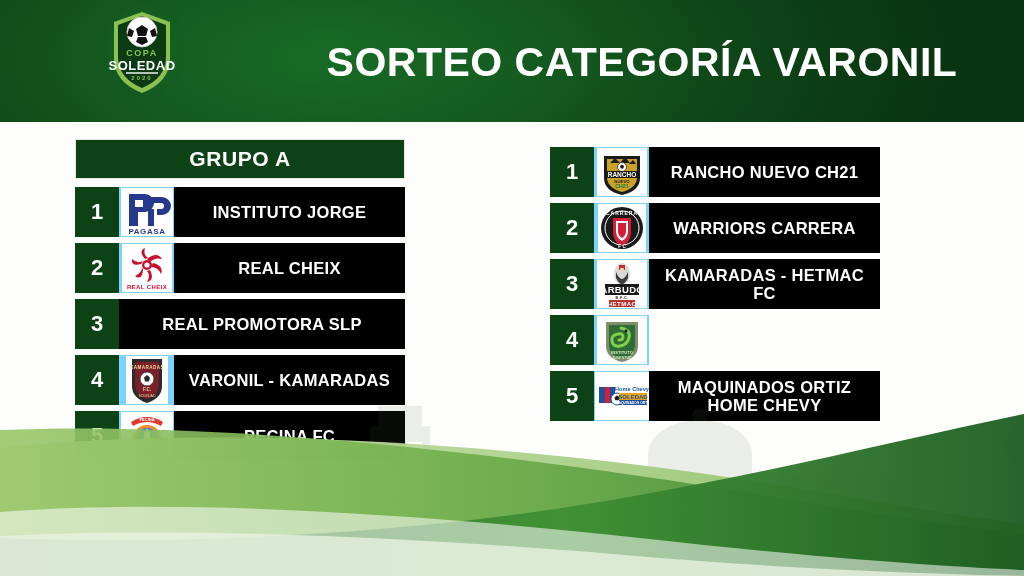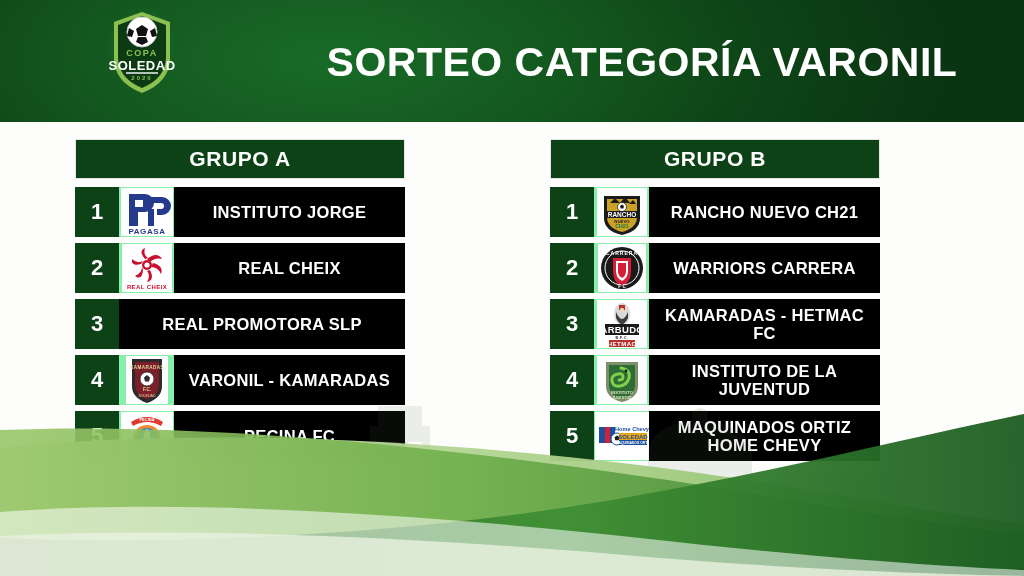--- a/index.html
+++ b/index.html
@@ -38,21 +38,21 @@
     border:1px solid #e6e6e6;box-sizing:border-box;
   }
   .rows{margin-top:8px;}
   .row{display:flex;align-items:stretch;height:50px;margin-bottom:6px;}
   .row-num{
     width:44px;min-width:44px;background:#0d4216;color:#ffffff;
     display:flex;align-items:center;justify-content:center;
     font-size:22px;font-weight:bold;
   }
   .row-logo{
-    width:55px;min-width:55px;background:#86efac;
+    width:55px;min-width:55px;background:#7dd3fc;
     display:flex;align-items:center;justify-content:center;
     overflow:hidden;
   }
   .row-logo svg{display:block;}
   .row-name{
     flex:1;background:#000000;color:#ffffff;
     display:flex;flex-direction:column;align-items:center;justify-content:center;
     font-size:16.5px;font-weight:bold;letter-spacing:.3px;line-height:1.12;
     text-align:center;padding:0 6px;box-sizing:border-box;
   }
@@ -185,21 +185,20 @@
         </div>
         <div class="row-name">
           <span>PECINA FC</span>
         </div>
       </div>
 
     </div>
   </div>
 
   <div class="group group-b">
-    <div class="group-head">GRUPO B</div>
     <div class="rows">
 
       <div class="row">
         <div class="row-num">1</div>
         <div class="row-logo">
           <svg width="50" height="48" viewBox="0 0 50 48">
             <rect x="0" y="0" width="50" height="48" fill="#ffffff"></rect>
             <path d="M7 8 L43 8 L43 30 Q43 43 25 47 Q7 43 7 30 Z" fill="#1a1a1a"></path>
             <path d="M10 11 L40 11 L40 29 Q40 40 25 44 Q10 40 10 29 Z" fill="#c9a227"></path>
             <path d="M13 15 l5 -5 5 5 z M23 15 l5 -6 5 6 z M32 16 l4 -4 3 4 z" fill="#1a1a1a"></path>
@@ -261,23 +260,20 @@
         <div class="row-logo">
           <svg width="50" height="48" viewBox="0 0 50 48">
             <rect x="0" y="0" width="50" height="48" fill="#ffffff"></rect>
             <path d="M9 6 L41 6 L41 30 Q41 42 25 46 Q9 42 9 30 Z" fill="#7d8f6a"></path>
             <path d="M12 9 L38 9 L38 29 Q38 39 25 43 Q12 39 12 29 Z" fill="#2f6b34"></path>
             <path d="M24 12 q10 2 8 10 q-2 7 -9 8 q-7 1 -8 -5 q-1 -6 6 -7 q5 -1 5 3 q0 3 -4 3" fill="none" stroke="#7fd14a" stroke-width="3" stroke-linecap="round"></path>
             <circle cx="29" cy="15" r="1.4" fill="#111111"></circle>
             <text x="25" y="38" font-family="Liberation Sans, sans-serif" font-size="4.2" font-weight="bold" fill="#d8e8c0" text-anchor="middle">INSTITUTO</text>
             <text x="25" y="42.5" font-family="Liberation Sans, sans-serif" font-size="3.6" font-weight="bold" fill="#d8e8c0" text-anchor="middle">JUVENTUD</text>
           </svg>
-        </div>
-        <div class="row-name">
-          <span>INSTITUTO DE LA JUVENTUD</span>
         </div>
       </div>
 
       <div class="row">
         <div class="row-num">5</div>
         <div class="row-logo">
           <svg width="54" height="48" viewBox="0 0 54 48">
             <rect x="0" y="0" width="54" height="48" fill="#ffffff"></rect>
             <rect x="4" y="15" width="6" height="16" fill="#1d4f9c"></rect>
             <rect x="10" y="15" width="5" height="16" fill="#d32036"></rect>

